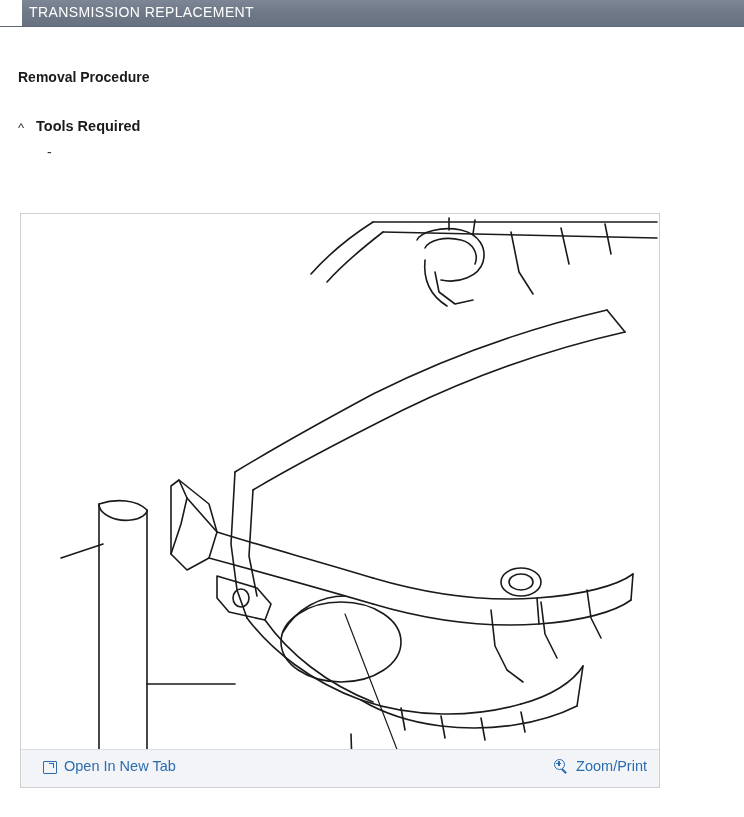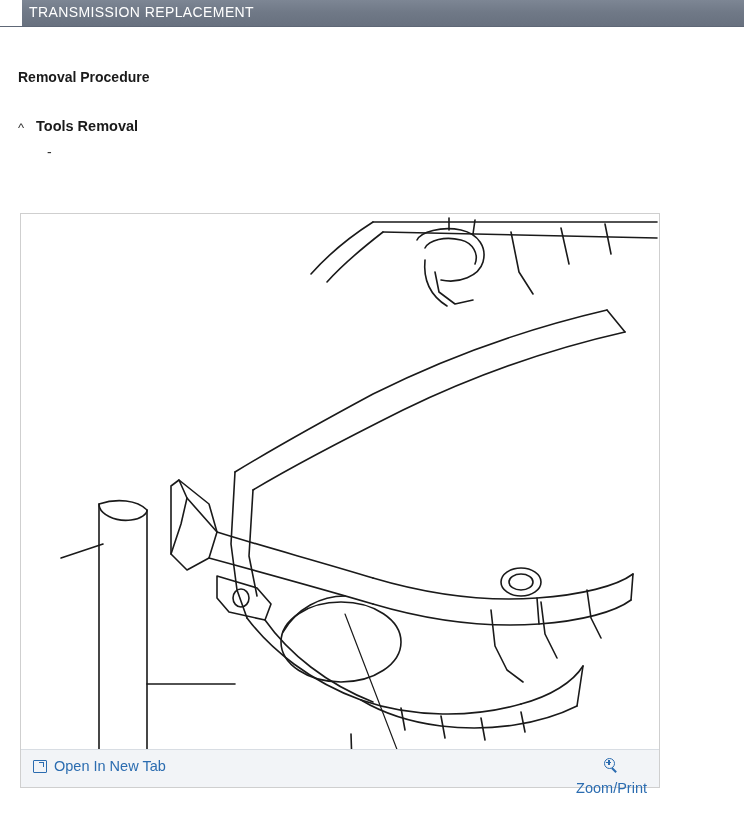--- a/index.html
+++ b/index.html
@@ -127,36 +127,35 @@
     position: absolute;
     left: 0;
     bottom: 0;
     width: 638px;
     height: 37px;
     background: #f2f4f7;
     border-top: 1px solid #d8dde3;
   }
   .footer-left {
     position: absolute;
-    left: 12px;
+    left: 22px;
     top: 8px;
     display: flex;
-    align-items: center;
+    align-items: flex-end;
     gap: 7px;
     cursor: pointer;
   }
   .footer-right {
     position: absolute;
     right: 12px;
     top: 8px;
     display: flex;
     align-items: center;
     gap: 7px;
     cursor: pointer;
-    flex-direction: column;
   }
   .link-text {
     font-size: 14.5px;
     color: #2b6cb0;
   }
   .icon-newtab {
     width: 14px;
     height: 14px;
     position: relative;
   }
@@ -228,21 +227,21 @@
   <div class="titlebar">
     <div class="leftedge"></div>
     <div class="title">TRANSMISSION REPLACEMENT</div>
   </div>
 
   <div class="section-head">Removal Procedure</div>
 
   <div class="tools-block">
     <div class="tools-row">
       <span class="caret">^</span>
-      <span class="tools-label">Tools Removal</span>
+      <span class="tools-label">Tools Required</span>
     </div>
     <div class="tool-item">
       <span class="dash">-</span>
     </div>
   </div>
 
   <div class="figure-panel">
 
     <div class="figure-image">
       <svg width="638" height="537" viewBox="0 0 638 537" xmlns="http://www.w3.org/2000/svg" fill="none" stroke="#1a1a1a" stroke-width="1.6" stroke-linejoin="round" stroke-linecap="round">

